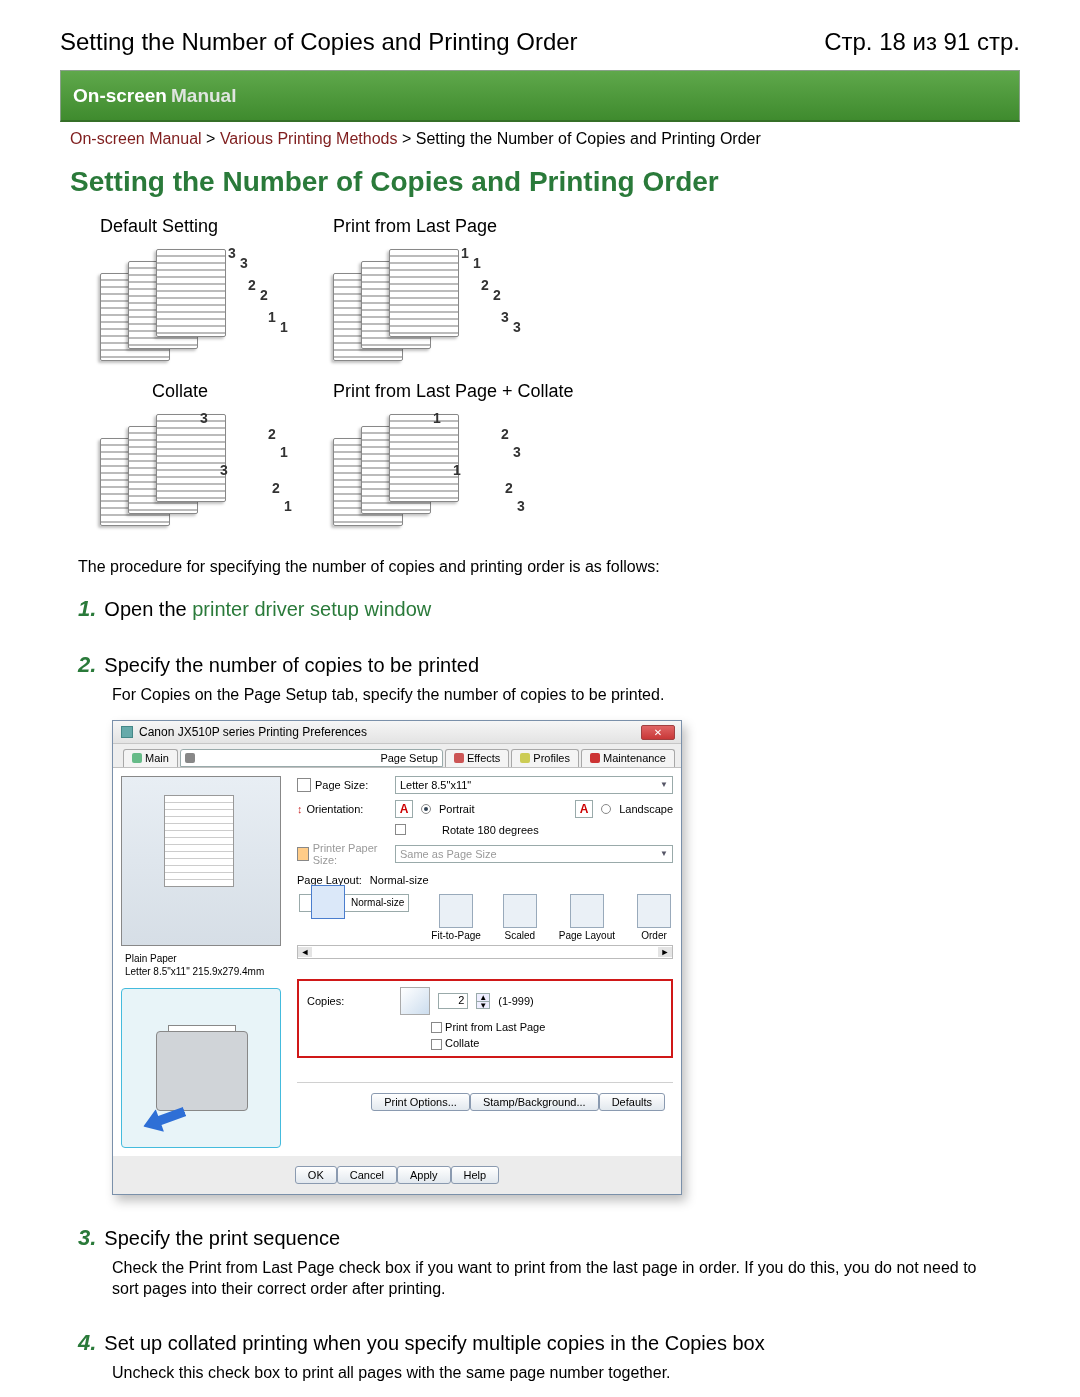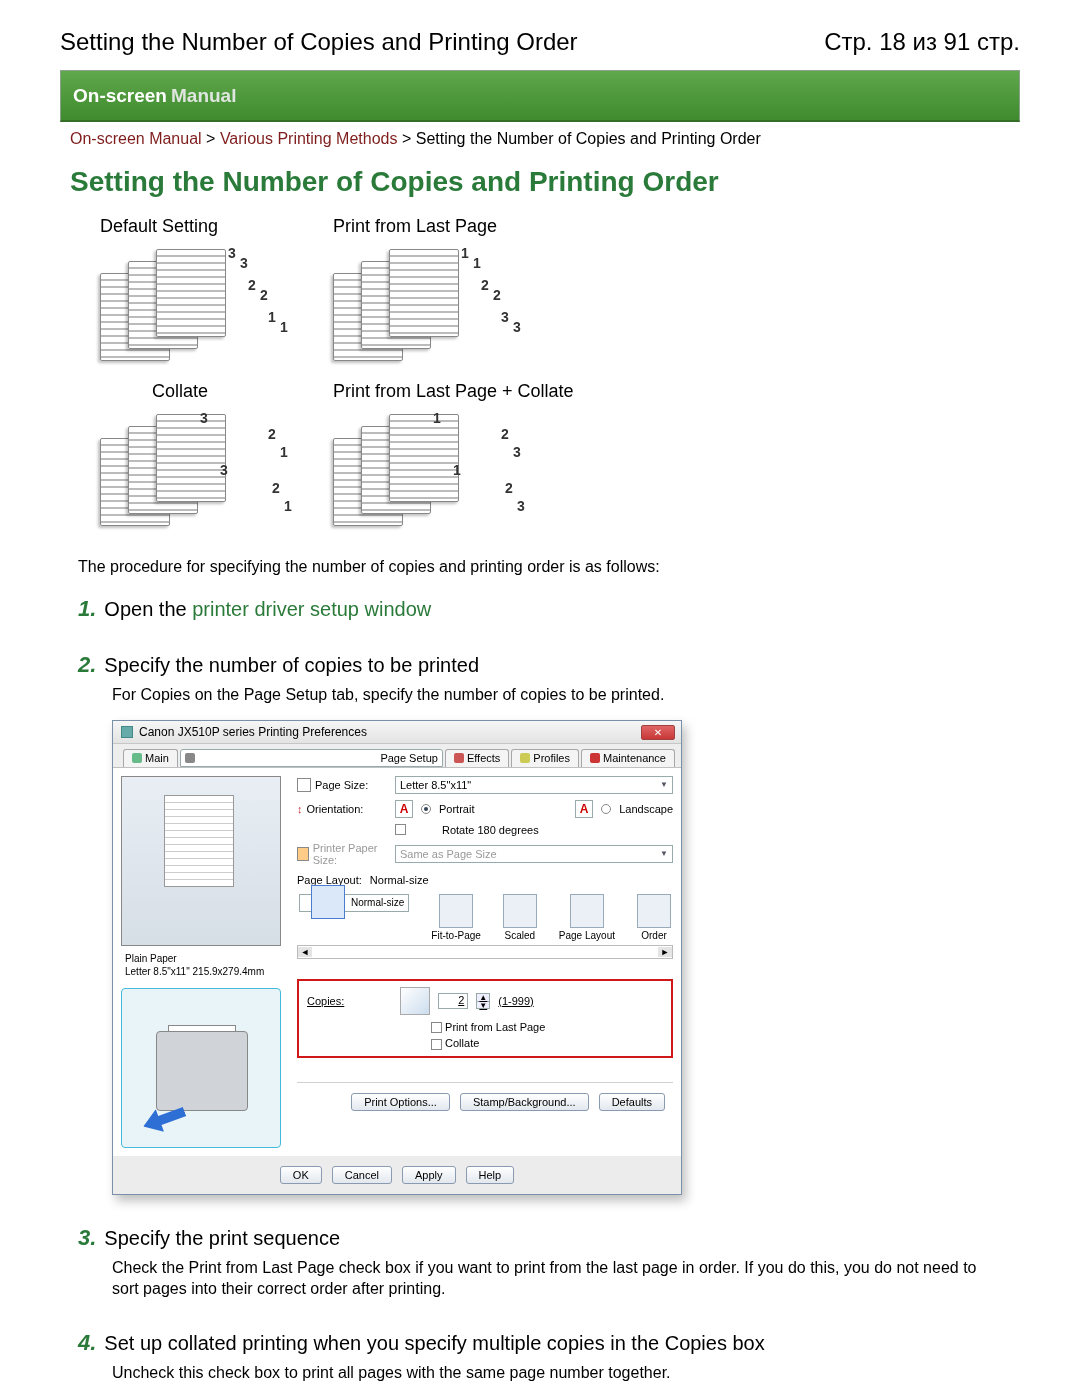--- a/index.html
+++ b/index.html
@@ -127,27 +127,27 @@
   .radio.chk::after{content:"";position:absolute;left:2px;top:2px;width:4px;height:4px;background:#345;border-radius:50%;}
   .chkbox { width:11px; height:11px; border:1px solid #888; background:#fff; display:inline-block; vertical-align:middle;}
   .layout-strip { display:flex; gap:22px; margin:8px 2px 4px 2px; }
   .lay { text-align:center; font-size:10px;}
   .lay .ico { width:34px; height:34px; border:1px solid #9ab; background:#eaf0f6; margin:0 auto 2px auto;}
   .lay.sel .ico { border:1px solid #4a7dce; background:#dbe8f9;}
   .scroll { display:flex; align-items:center; height:14px; border:1px solid #bbb; margin-top:4px;}
   .scroll .ar{width:14px;text-align:center;background:#e4e4e4;font-size:9px;}
   .scroll .mid{flex:1;background:#f0f0f0;}
   .copies-box { border:2px solid #d01818; padding:6px 8px; margin-top:20px; }
-  .copies-inner { display:flex; align-items:center; gap:8px;text-decoration:underline;}
+  .copies-inner { display:flex; align-items:center; gap:8px;}
   .num-input { width:30px; height:16px; border:1px solid #9aa; background:#fff; text-align:right; padding-right:3px;}
   .spin { width:14px; height:16px; border:1px solid #9aa; background:#eef; font-size:8px; display:flex; flex-direction:column;}
   .spin div{flex:1;text-align:center;line-height:7px;border-bottom:1px solid #9aa;}
   .spin div:last-child{border:none;}
   .copies-stack-ico{width:30px;height:28px;border:1px solid #aaa;background:linear-gradient(135deg,#fff,#cde);}
-  .btn-row { display:flex; gap:10px; justify-content:flex-end; padding:10px 8px;}
+  .btn-row { display:flex; justify-content:flex-end; padding:10px 8px;}
   .btn { border:1px solid #8a9ab0; background:linear-gradient(#fff,#e2e8ee); padding:2px 12px; border-radius:3px; font-size:11px;}
   .btn-row.upper { border-top:1px solid #d0d0d0; margin-top:24px;}
   a.lnk { text-decoration: none; }
 </style>
 </head>
 <body>
 
 <div class="page-head">
   <div>Setting the Number of Copies and Printing Order</div>
   <div>Стр. 18 из 91 стр.</div>

